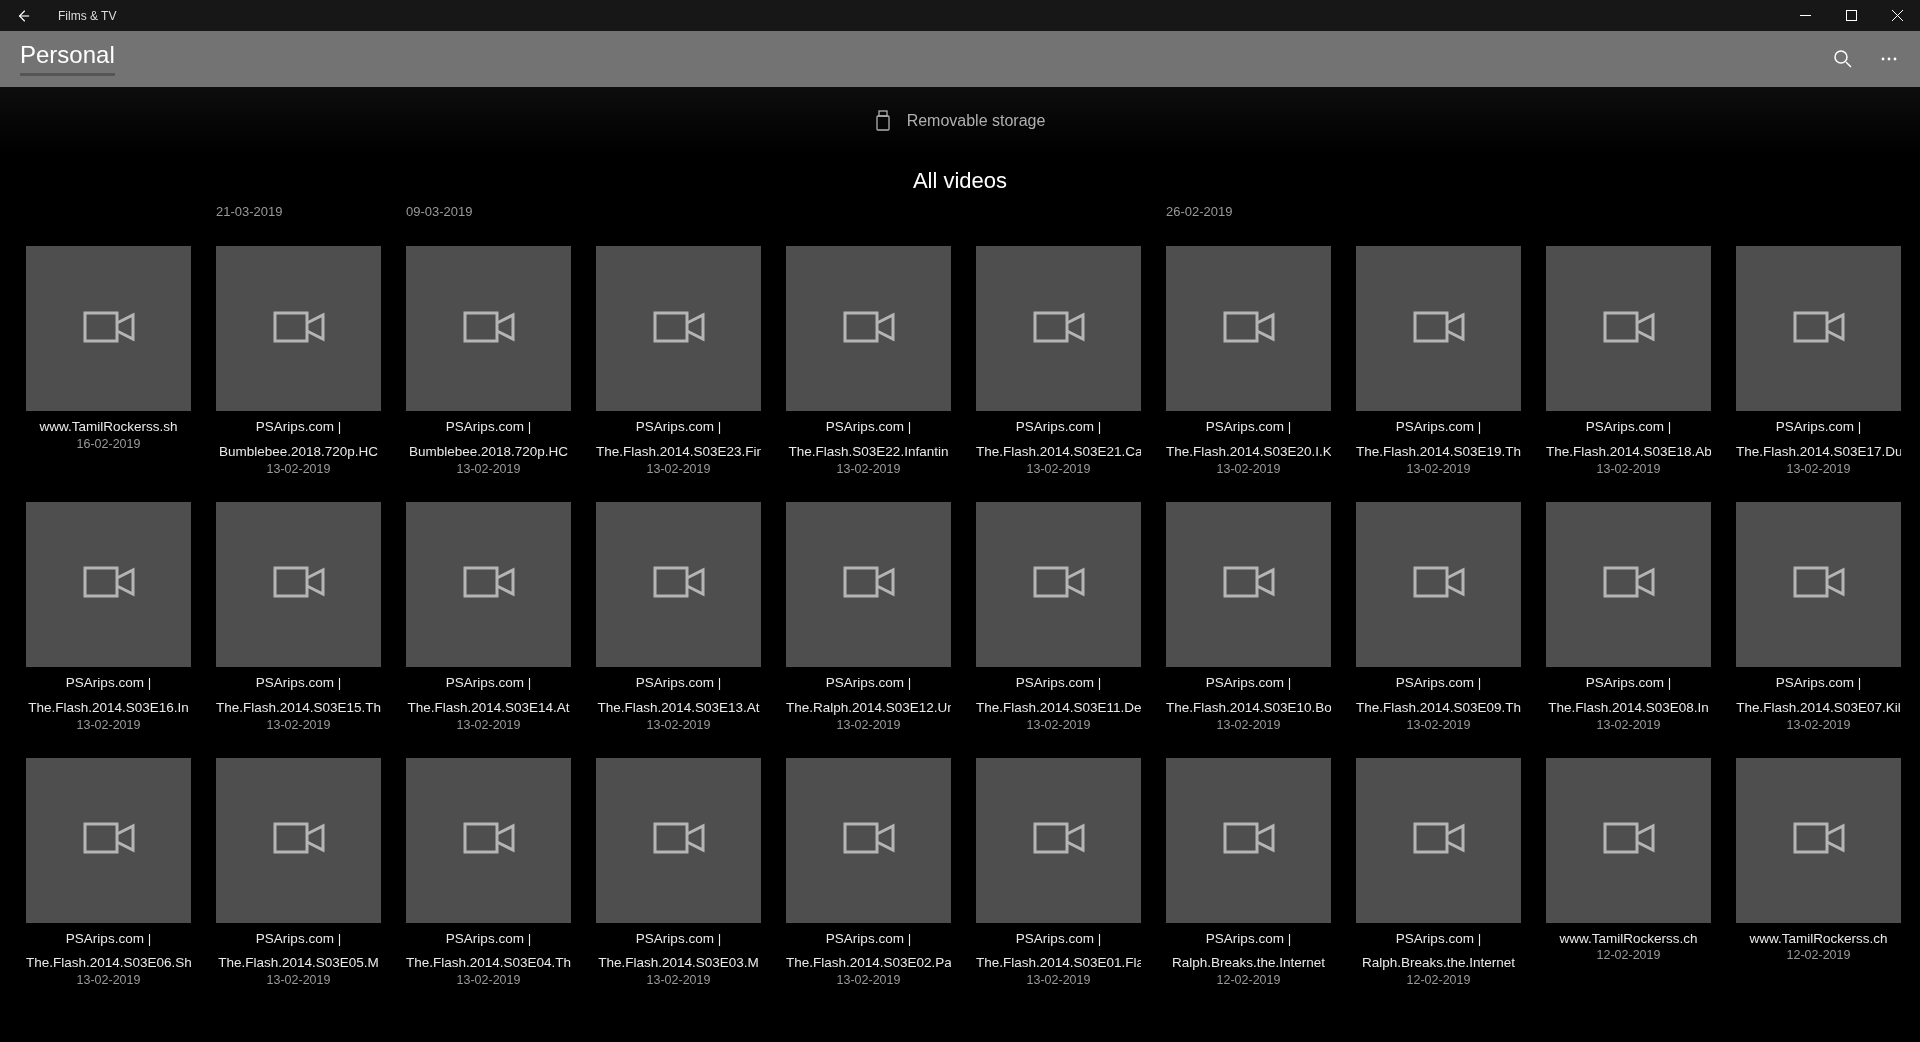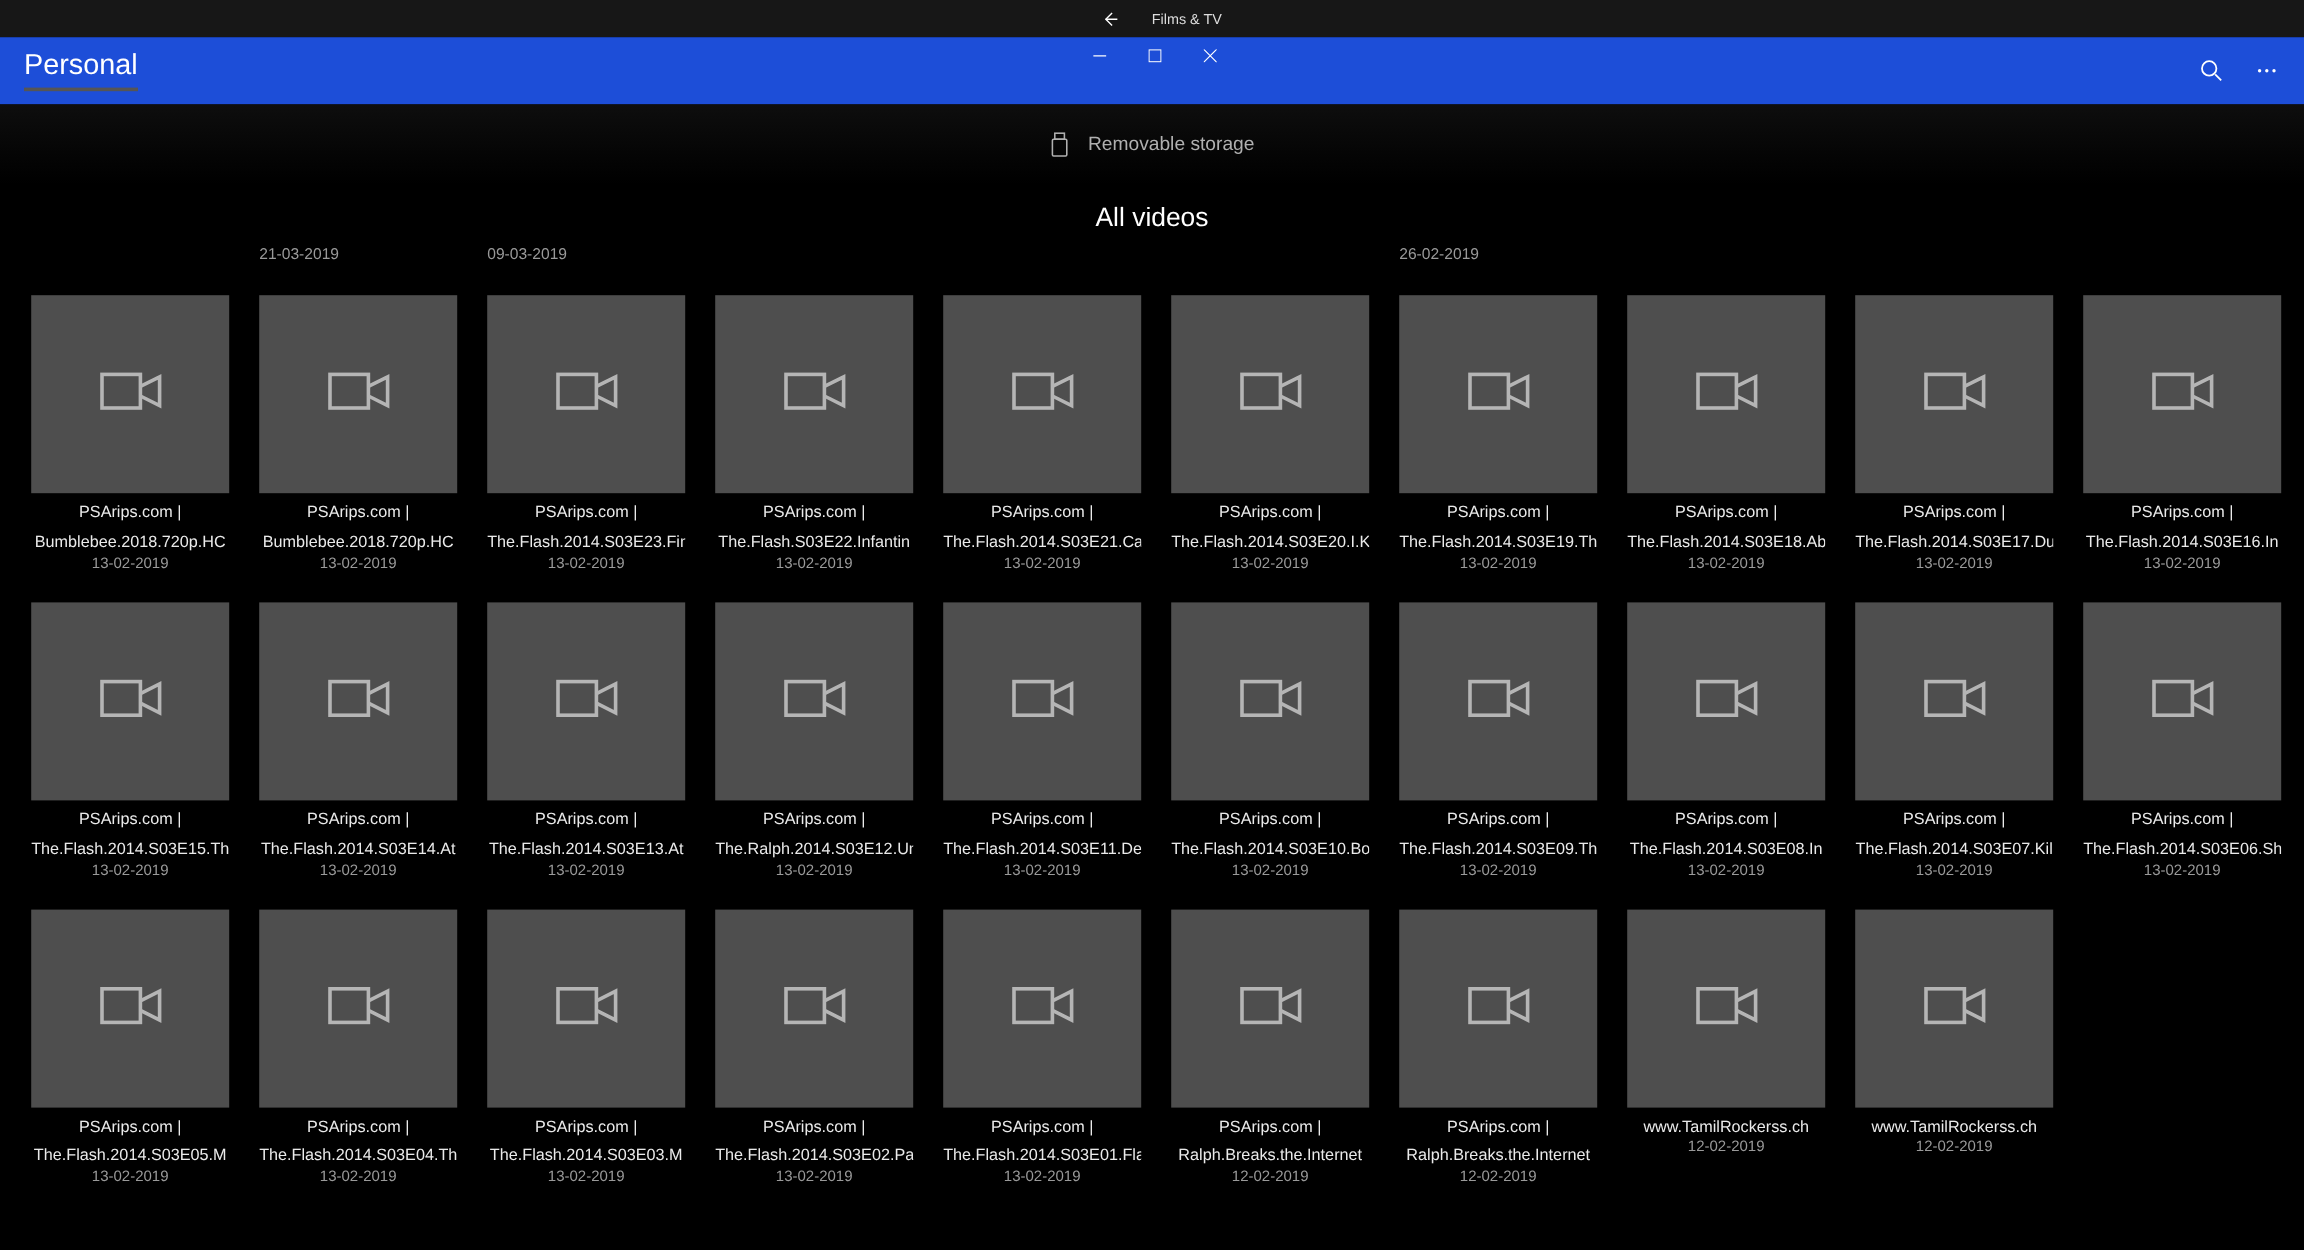--- a/index.html
+++ b/index.html
@@ -10,21 +10,20 @@
     font-family: "Segoe UI", sans-serif;
     overflow: hidden;
   }
   .titlebar {
     height: 31px;
     background: #171717;
     display: flex;
     align-items: center;
     justify-content: space-between;
     padding-left: 4px;
-    flex-direction: column;
   }
   .titlebar-left {
     display: flex;
     align-items: center;
     gap: 16px;
   }
   .back-btn {
     width: 38px; height: 31px;
     display: flex; align-items: center; justify-content: center;
     font-size: 14px; color: #fff;
@@ -39,21 +38,21 @@
     height: 31px;
   }
   .win-btn {
     width: 46px; height: 31px;
     display: flex; align-items: center; justify-content: center;
     font-size: 12px; color: #fff;
     font-family: "Segoe MDL2 Assets","Segoe UI Symbol",sans-serif;
   }
   .header {
     height: 56px;
-    background: #1d4ed8;
+    background: #737373;
     display: flex;
     align-items: center;
     justify-content: space-between;
     padding: 0 20px;
   }
   .page-title {
     font-size: 24px;
     font-weight: 400;
     color: #fff;
     border-bottom: 3px solid #555;
@@ -222,20 +221,30 @@
       <div class="date-hdr"></div>
       <div class="date-hdr"></div>
       <div class="date-hdr"></div>
       <div class="item">
         <div class="thumb">
           <span><svg width="52" height="36" viewBox="0 0 52 36">
               <rect x="2" y="4" width="32" height="28" stroke="#b5b5b5" stroke-width="3" fill="none"></rect>
               <path d="M34 14 L50 6 V30 L34 22" stroke="#b5b5b5" stroke-width="3" fill="none" stroke-linejoin="miter"></path>
             </svg></span>
         </div>
+        <div class="iname">www.TamilRockerss.sh</div>
+        <div class="idate">16-02-2019</div>
+      </div>
+      <div class="item">
+        <div class="thumb">
+          <span><svg width="52" height="36" viewBox="0 0 52 36">
+              <rect x="2" y="4" width="32" height="28" stroke="#b5b5b5" stroke-width="3" fill="none"></rect>
+              <path d="M34 14 L50 6 V30 L34 22" stroke="#b5b5b5" stroke-width="3" fill="none" stroke-linejoin="miter"></path>
+            </svg></span>
+        </div>
         <div class="iname">PSArips.com |</div>
         <div class="iname">Bumblebee.2018.720p.HC</div>
         <div class="idate">13-02-2019</div>
       </div>
       <div class="item">
         <div class="thumb">
           <span><svg width="52" height="36" viewBox="0 0 52 36">
               <rect x="2" y="4" width="32" height="28" stroke="#b5b5b5" stroke-width="3" fill="none"></rect>
               <path d="M34 14 L50 6 V30 L34 22" stroke="#b5b5b5" stroke-width="3" fill="none" stroke-linejoin="miter"></path>
             </svg></span>

